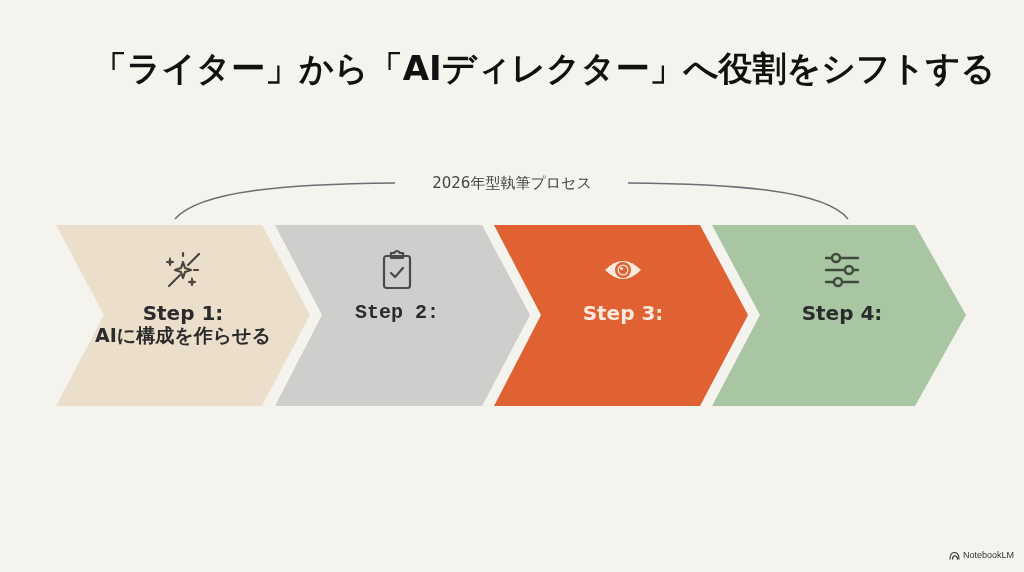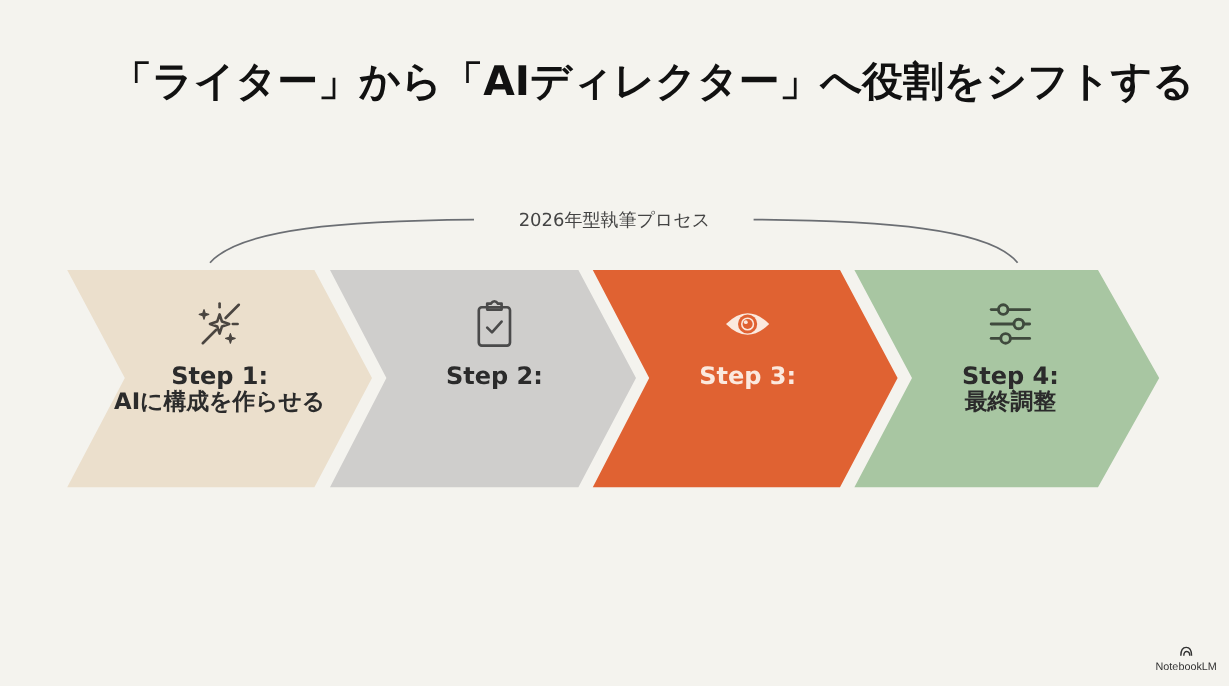--- a/index.html
+++ b/index.html
@@ -85,21 +85,20 @@
     .footer-brand {
       position: absolute;
       right: 10px;
       bottom: 12px;
       font-size: 9px;
       color: #333333;
       display: flex;
       align-items: center;
       gap: 3px;
       font-family: "Liberation Sans", sans-serif;
-      flex-direction: column;
     }
   </style>
 </head>
 <body>
 
 <div class="title">「ライター」から「AIディレクター」へ役割をシフトする</div>
 
 <svg class="arc" viewBox="0 0 1024 572">
   <path d="M175 219 C 200 190, 290 184, 395 183" fill="none" stroke="#6b6e73" stroke-width="1.4"></path>
   <path d="M628 183 C 735 184, 825 190, 848 219" fill="none" stroke="#6b6e73" stroke-width="1.4"></path>
@@ -122,21 +121,21 @@
     <path d="M22 14 L24 20 L30 22 L24 24 L22 30 L20 24 L14 22 L20 20 Z"></path>
     <path d="M9 10 L10 13 L13 14 L10 15 L9 18 L8 15 L5 14 L8 13 Z" fill="#4a4540" stroke-width="1"></path>
     <path d="M31 30 L32 33 L35 34 L32 35 L31 38 L30 35 L27 34 L30 33 Z" fill="#4a4540" stroke-width="1"></path>
     <line x1="22" y1="5" x2="22" y2="8"></line>
     <line x1="33" y1="22" x2="37" y2="22"></line>
   </svg>
   <div class="step-num">Step 1:</div>
   <div class="step-desc">AIに構成を作らせる</div>
 </div>
 
-<div class="step dark" style="left:312px;">
+<div class="step dark" style="left:297px;font-family:Liberation Mono, monospace;">
   <svg class="icon" viewBox="0 0 44 44" fill="none" stroke="#4a4a4a" stroke-width="2.2" stroke-linecap="round" stroke-linejoin="round">
     <rect x="9" y="8" width="26" height="32" rx="2.5"></rect>
     <path d="M16 8 L16 5 L19 5 Q22 1 25 5 L28 5 L28 10 L16 10 Z"></path>
     <polyline points="16,25 20,29 28,20"></polyline>
   </svg>
   <div class="step-num">Step 2:</div>
 </div>
 
 <div class="step light" style="left:523px;">
   <svg class="icon" viewBox="0 0 44 44">
@@ -152,21 +151,20 @@
 <div class="step dark" style="left:742px;">
   <svg class="icon" viewBox="0 0 44 44" fill="none" stroke="#3f4a3d" stroke-width="2.4" stroke-linecap="round">
     <line x1="6" y1="10" x2="38" y2="10"></line>
     <line x1="6" y1="22" x2="38" y2="22"></line>
     <line x1="6" y1="34" x2="38" y2="34"></line>
     <circle cx="16" cy="10" r="4" fill="#a8c6a2"></circle>
     <circle cx="29" cy="22" r="4" fill="#a8c6a2"></circle>
     <circle cx="18" cy="34" r="4" fill="#a8c6a2"></circle>
   </svg>
   <div class="step-num">Step 4:</div>
-  <div class="step-desc">最終調整</div>
 </div>
 
 <div class="footer-brand">
   <svg width="11" height="9" viewBox="0 0 22 18" fill="none" stroke="#333" stroke-width="2.4">
     <path d="M2 17 Q2 3 11 3 Q20 3 20 17"></path>
     <path d="M7 17 Q7 9 13 10 Q17 11 17 17"></path>
   </svg>
   <span>NotebookLM</span>
 </div>
 

